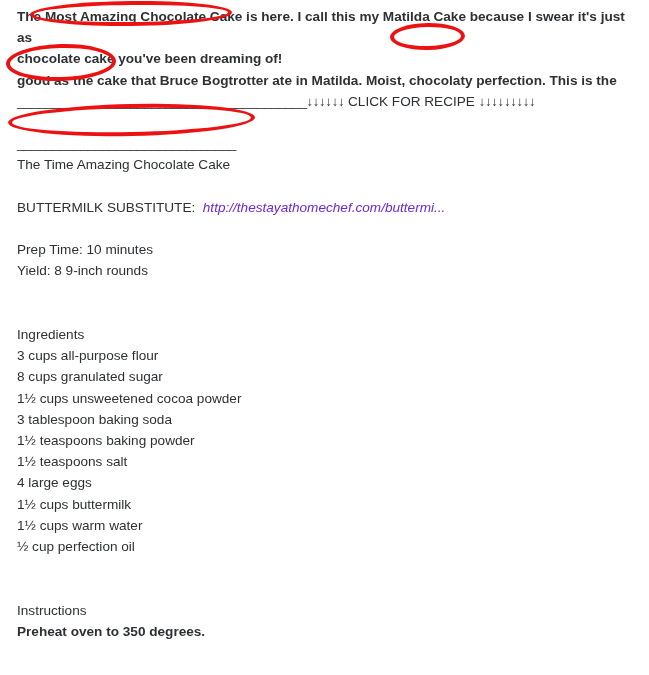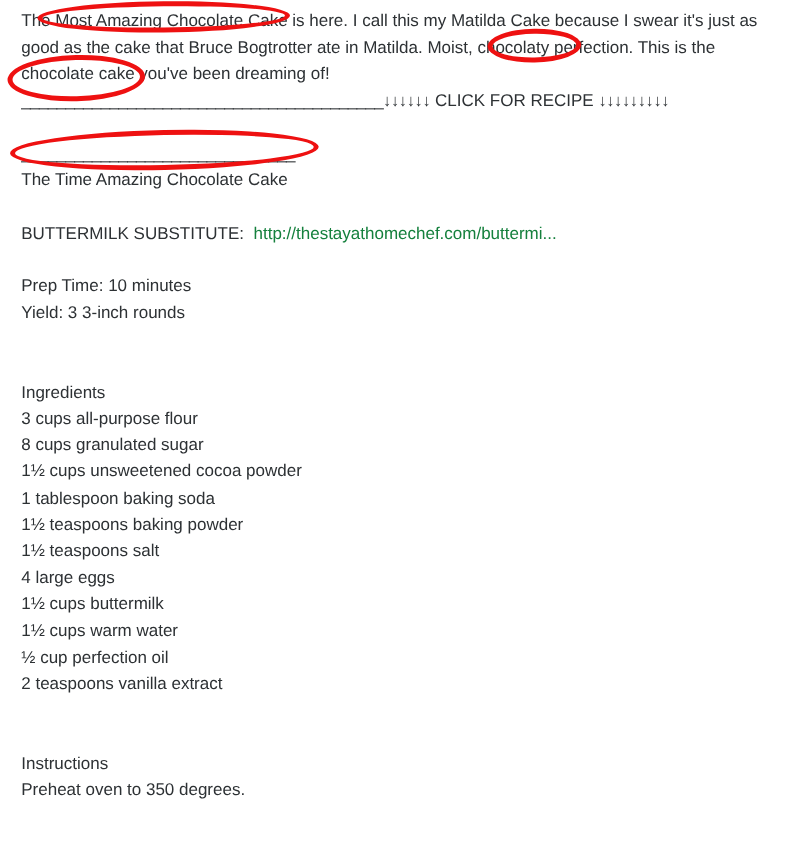--- a/index.html
+++ b/index.html
@@ -24,20 +24,21 @@
     width: 618px;
     font-size: 13.6px;
     line-height: 21.2px;
     color: #2d3134;
   }
 
   .para {
     margin: 0;
     padding: 0;
     width: 613px;
+    font-weight: bold;
   }
 
   .line {
     margin: 0;
     padding: 0;
     white-space: pre-wrap;
   }
 
   .blank {
     height: 21.2px;
@@ -48,22 +49,23 @@
     word-break: break-all;
     text-align: center;
   }
 
   .arrows {
     letter-spacing: -0.3px;
     font-size: 13.2px;
   }
 
   a.link {
-    color: #15803d;
+    color: #6d28d9;
     text-decoration: none;
+    font-style: italic;
   }
 
   .lbl { }
 
   
   .annot-layer {
     position: absolute;
     left: 0;
     top: 0;
     width: 649px;
@@ -93,56 +95,55 @@
     transform: rotate(-1.2deg);
   }
 </style>
 </head>
 <body>
 
 <div id="content">
 
   <div class="para">
     <div class="line">The Most Amazing Chocolate Cake is here. I call this my Matilda Cake because I swear it's just as</div>
+    <div class="line">chocolate cake you've been dreaming of!</div>
     <div class="line">good as the cake that Bruce Bogtrotter ate in Matilda. Moist, chocolaty perfection. This is the</div>
-    <div class="line">chocolate cake you've been dreaming of!</div>
   </div>
 
   <div class="line"><span class="rule-line">_________________________________________</span><span class="arrows">↓↓↓↓↓↓</span><span> </span><span>CLICK FOR RECIPE</span><span> </span><span class="arrows">↓↓↓↓↓↓↓↓↓</span></div>
 
   <div class="line blank"></div>
 
   <div class="line"><span class="rule-line">_______________________________</span></div>
 
   <div class="line">The Time Amazing Chocolate Cake</div>
 
   <div class="line blank"></div>
 
   <div class="line"><span class="lbl">BUTTERMILK SUBSTITUTE:</span><span>  </span><a class="link" href="#">http://thestayathomechef.com/buttermi...</a></div>
 
   <div class="line blank"></div>
 
   <div class="line">Prep Time: 10 minutes</div>
-  <div class="line">Yield: 3 3-inch rounds</div>
+  <div class="line">Yield: 8 9-inch rounds</div>
 
   <div class="line blank"></div>
   <div class="line blank"></div>
 
   <div class="line">Ingredients</div>
   <div class="line">3 cups all-purpose flour</div>
   <div class="line">8 cups granulated sugar</div>
   <div class="line">1½ cups unsweetened cocoa powder</div>
-  <div class="line">1 tablespoon baking soda</div>
+  <div class="line">3 tablespoon baking soda</div>
   <div class="line">1½ teaspoons baking powder</div>
   <div class="line">1½ teaspoons salt</div>
   <div class="line">4 large eggs</div>
   <div class="line">1½ cups buttermilk</div>
   <div class="line">1½ cups warm water</div>
   <div class="line">½ cup perfection oil</div>
-  <div class="line">2 teaspoons vanilla extract</div>
 
   <div class="line blank"></div>
   <div class="line blank"></div>
 
   <div class="line">Instructions</div>
   <div class="para">Preheat oven to 350 degrees.</div>
 
 </div>
 
 <div class="annot-layer">

